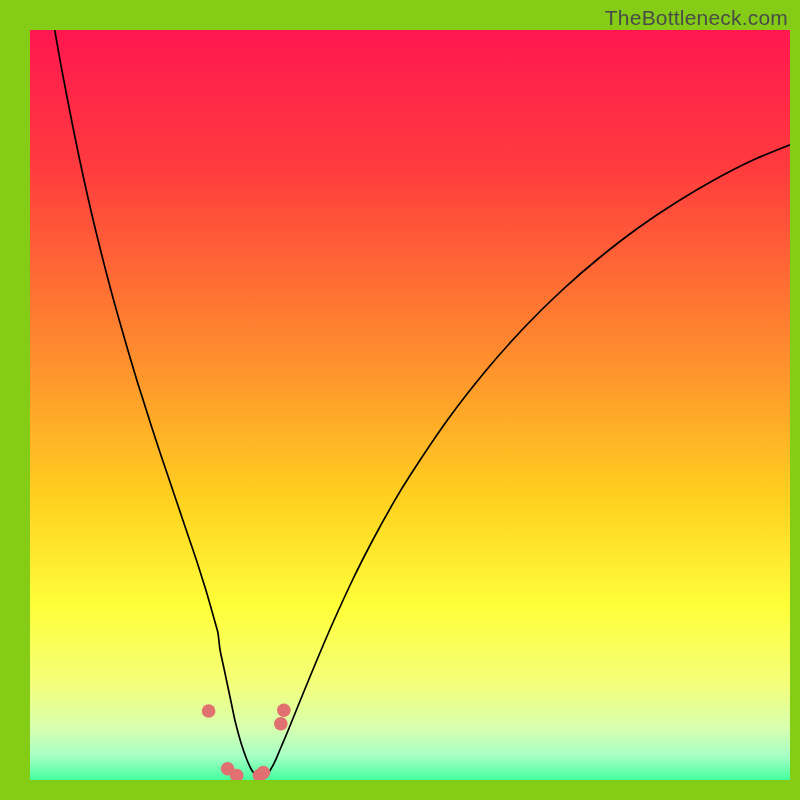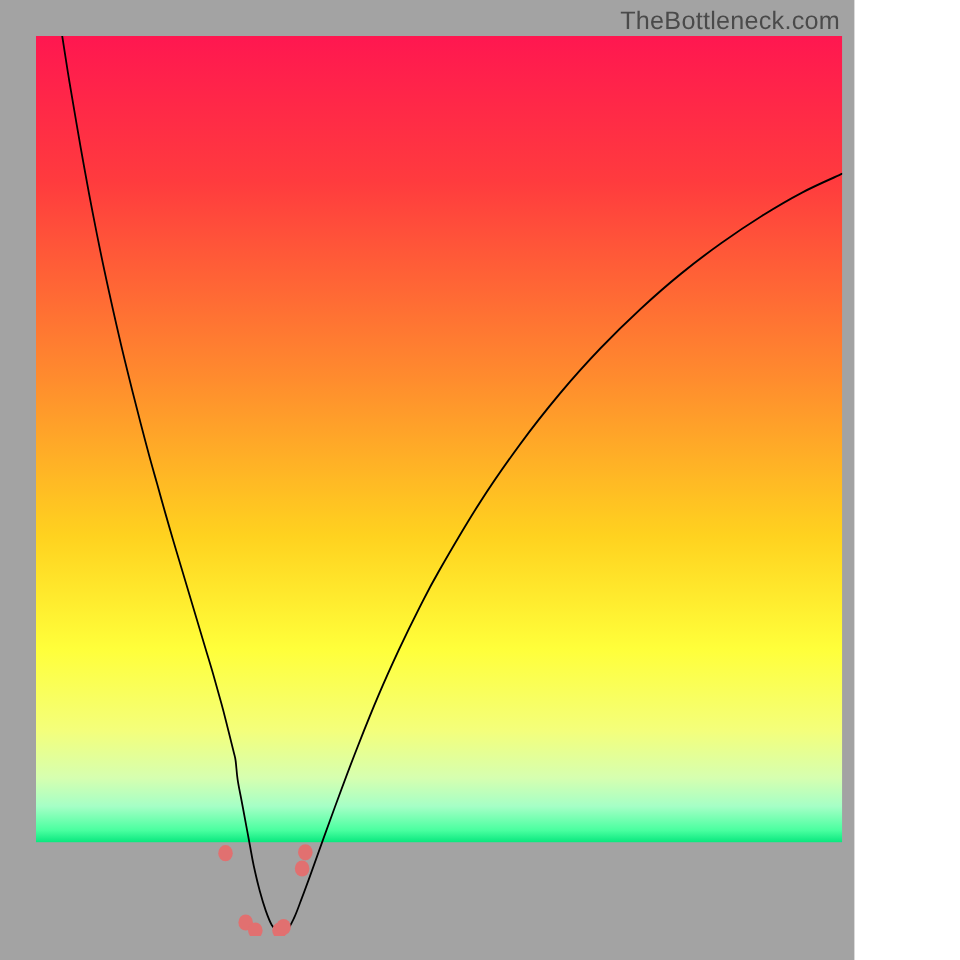--- a/index.html
+++ b/index.html
@@ -8,23 +8,23 @@
     width: 800px;
     height: 800px;
     overflow: hidden;
     background: #fff;
     font-family: Arial, Helvetica, sans-serif;
   }
   .frame {
     position: absolute;
     left: 0;
     top: 0;
-    width: 712px;
+    width: 800px;
     height: 800px;
-    background: #a3a3a3;
+    background: #84cc16;
   }
   .plot-region {
     position: absolute;
     left: 30px;
     right: 10px;
     top: 30px;
     bottom: 20px;
     overflow: hidden;
   }
   .gradient-bg {

